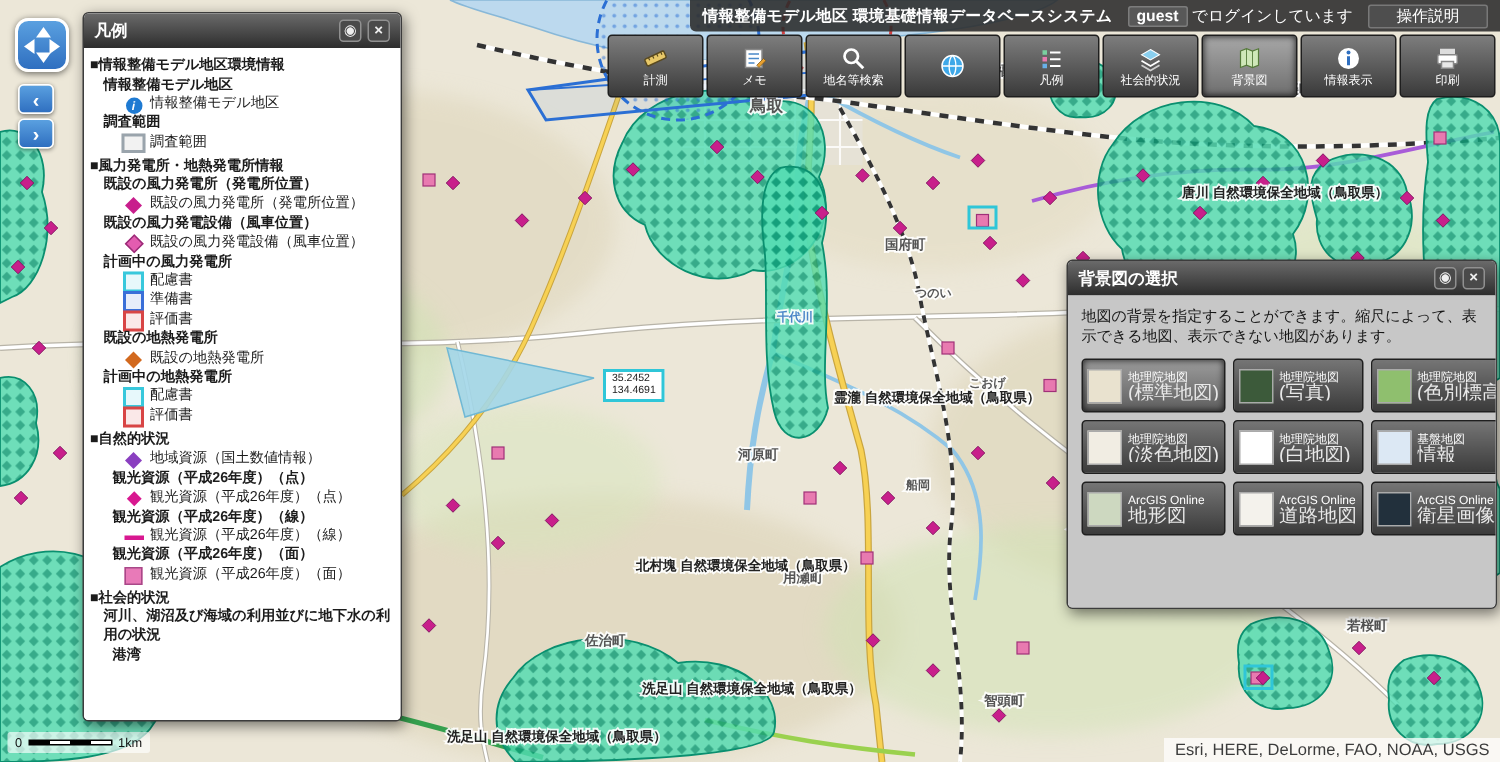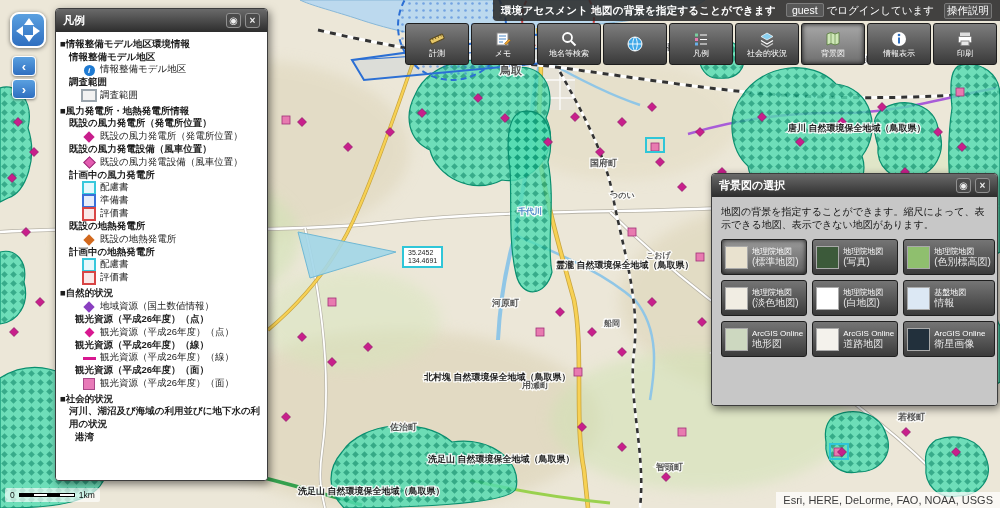--- a/index.html
+++ b/index.html
@@ -42,27 +42,27 @@
 
   
   #bgmap-panel{left:711px;top:173px;width:287px;height:233px}
   #bgmap-body{flex:1;background:#c7c7c7;padding:8px 9px;color:#161616;font-size:10px;line-height:13px}
   .bg-grid{display:grid;grid-template-columns:repeat(3,1fr);gap:5px;margin-top:8px}
   .bg-btn{height:36px;background:linear-gradient(#757575,#3b3b3b);border:1px solid #1f1f1f;border-radius:3px;color:#fff;display:flex;align-items:center;gap:4px;padding:2px 3px;cursor:pointer;text-align:left}
   .bg-btn.active{background:linear-gradient(#9c9c9c,#5f5f5f);box-shadow:inset 0 0 5px rgba(0,0,0,.8)}
   .bg-thumb{width:23px;height:23px;min-width:23px;border:1px solid #aaa;background:#ddd}
   .bg-lbl{display:flex;flex-direction:column;overflow:hidden}
   .bg-lbl .l1{font-size:8px;line-height:10px;white-space:nowrap}
-  .bg-lbl .l2{font-size:10px;line-height:10px;white-space:nowrap;color:#e8e8e8}
+  .bg-lbl .l2{font-size:13px;line-height:10px;white-space:nowrap;color:#e8e8e8}
 
   
   #topbar{position:absolute;top:0;right:0;height:21px;display:flex;align-items:center;background:rgba(42,42,42,.88);color:#fff;font-size:10.5px;padding:0 8px;gap:10px;z-index:30;border-bottom-left-radius:4px}
   #topbar .title{font-weight:bold;letter-spacing:.2px}
-  .guest-box{background:#585858;border:1px solid #7c7c7c;border-radius:2px;padding:0 5px;font-weight:normal;cursor:pointer}
-  .help-link{background:#4e4e4e;border:1px solid #787878;border-radius:2px;padding:0 2px;cursor:pointer}
+  .guest-box{background:#585858;border:1px solid #7c7c7c;border-radius:2px;padding:0 5px;font-weight:bold;cursor:pointer}
+  .help-link{background:#4e4e4e;border:1px solid #787878;border-radius:2px;padding:0 18px;cursor:pointer}
 
   
   #toolbar{position:absolute;top:23px;right:3px;display:flex;gap:2px;z-index:30}
   .tb-btn{width:64px;height:42px;background:linear-gradient(#7d7d7d,#3a3a3a);border:1px solid #1e1e1e;border-radius:3px;color:#fff;display:flex;flex-direction:column;align-items:center;justify-content:center;gap:1px;cursor:pointer}
   .tb-btn.active{background:linear-gradient(#a8a8a8,#6e6e6e);box-shadow:inset 0 0 5px rgba(0,0,0,.85)}
   .tb-ico{width:18px;height:18px}
   .tb-label{font-size:8px;line-height:9px;white-space:nowrap}
 
   
   #nav-pad{position:absolute;left:10px;top:12px;width:36px;height:36px;background:linear-gradient(#5aa0e0,#2f6fc0);border:2px solid #fff;border-radius:9px;box-shadow:0 1px 4px rgba(0,0,0,.5);z-index:15;cursor:pointer}
@@ -275,21 +275,21 @@
         <text x="298" y="494" font-size="9" fill="#222">洗足山 自然環境保全地域（鳥取県）</text>
       </g>
   </svg>
 
   <div id="coord-tip">
     <div>35.2452</div>
     <div>134.4691</div>
   </div>
 
   <div id="topbar">
-    <span class="title">環境アセスメント 地図の背景を指定することができます</span>
+    <span class="title">情報整備モデル地区 環境基礎情報データベースシステム</span>
     <span>
       <span class="guest-box">guest</span>
       <span>でログインしています</span>
     </span>
     <span class="help-link">操作説明</span>
   </div>
 
   <div id="toolbar">
     <button class="tb-btn">
       <svg class="tb-ico" viewBox="0 0 18 18">

